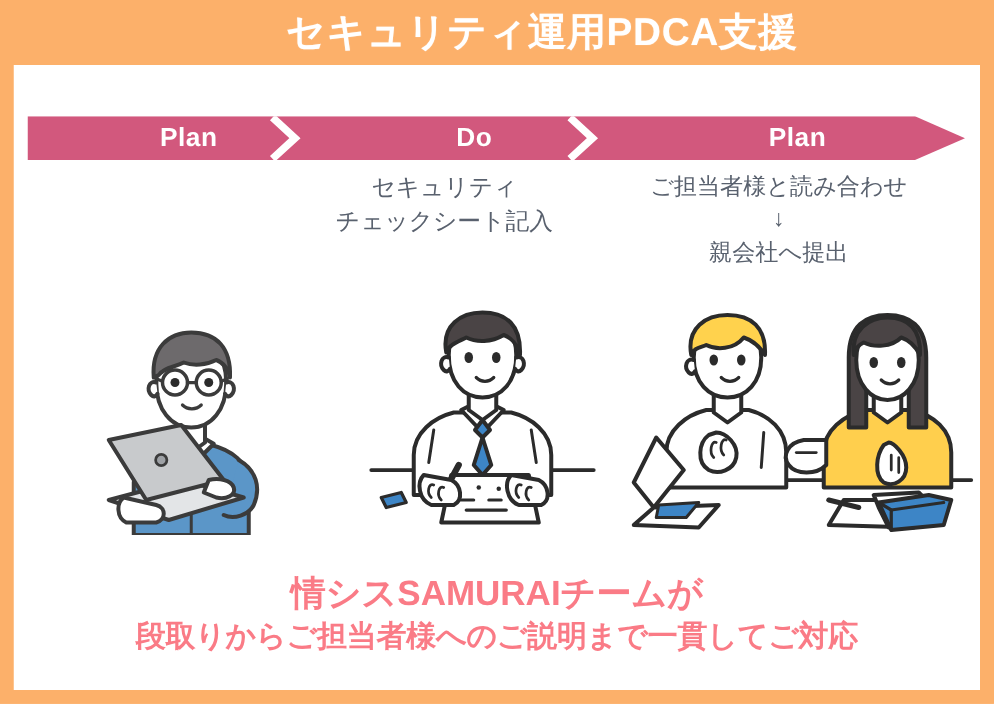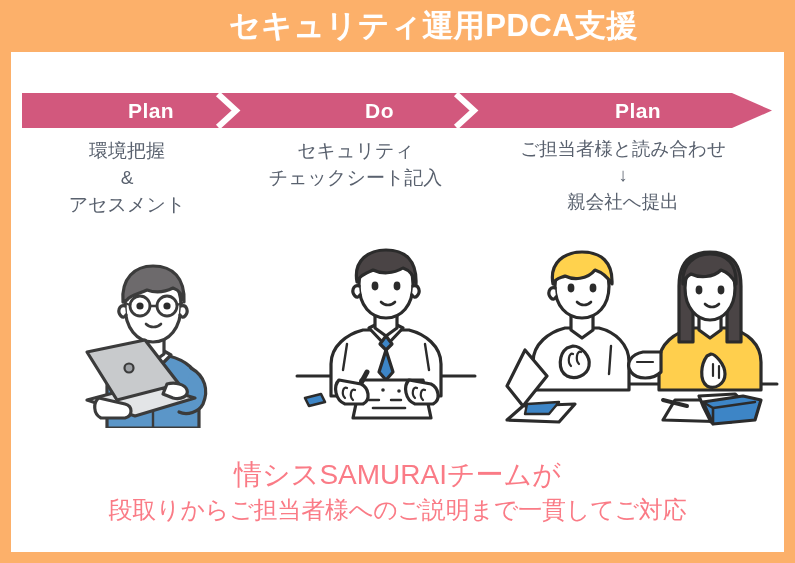--- a/index.html
+++ b/index.html
@@ -59,21 +59,21 @@
   .illo{position:absolute;}
   .illo1{left:52px;top:196px;width:180px;height:180px;}
   .illo2{left:280px;top:196px;width:190px;height:190px;}
   .illo3{left:492px;top:198px;width:290px;height:188px;}
   .illo svg{display:block;width:100%;height:100%;}
 
   
   .msg{
     position:absolute;left:0;top:404px;width:773px;
     text-align:center;color:#fa7b86;
-    font-weight:normal;line-height:1.34;
+    font-weight:bold;line-height:1.34;
   }
   .msg .l1{font-size:28px;display:block;}
   .msg .l2{font-size:24px;display:block;letter-spacing:-.2px;}
 </style>
 </head>
 <body>
 
 <div class="frame">
 
   <div class="title">セキュリティ運用PDCA支援</div>
@@ -85,23 +85,20 @@
         <path d="M0,0 L710,0 L750,17.5 L710,35 L0,35 Z" fill="#d2587d"></path>
         <path d="M196,1 L214,17.5 L196,34" fill="none" stroke="#ffffff" stroke-width="6" stroke-linecap="butt" stroke-linejoin="miter"></path>
         <path d="M434,1 L452,17.5 L434,34" fill="none" stroke="#ffffff" stroke-width="6" stroke-linecap="butt" stroke-linejoin="miter"></path>
       </svg>
     </div>
 
     <div class="phase-label ph-plan">Plan</div>
     <div class="phase-label ph-do">Do</div>
     <div class="phase-label ph-check">Plan</div>
 
-    <div class="caption cap1">環境把握
-&amp;
-アセスメント</div>
     <div class="caption cap2">セキュリティ
 チェックシート記入</div>
     <div class="caption cap3">ご担当者様と読み合わせ
 ↓
 親会社へ提出</div>
 
     <div class="illo illo1">
       <svg viewBox="0 0 180 180" aria-hidden="true">
         <g fill="none" stroke="#3b3b3b" stroke-width="3.2" stroke-linecap="round" stroke-linejoin="round">
 

